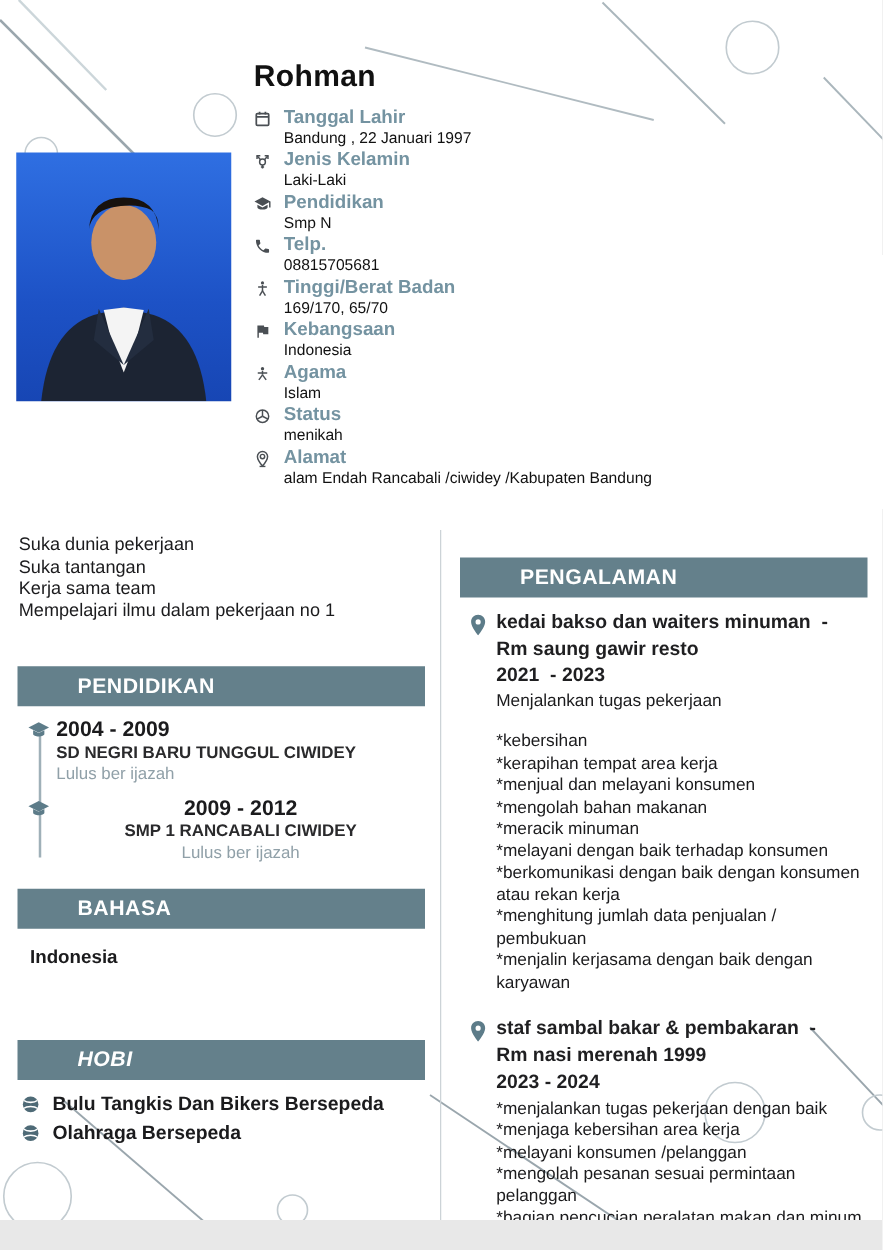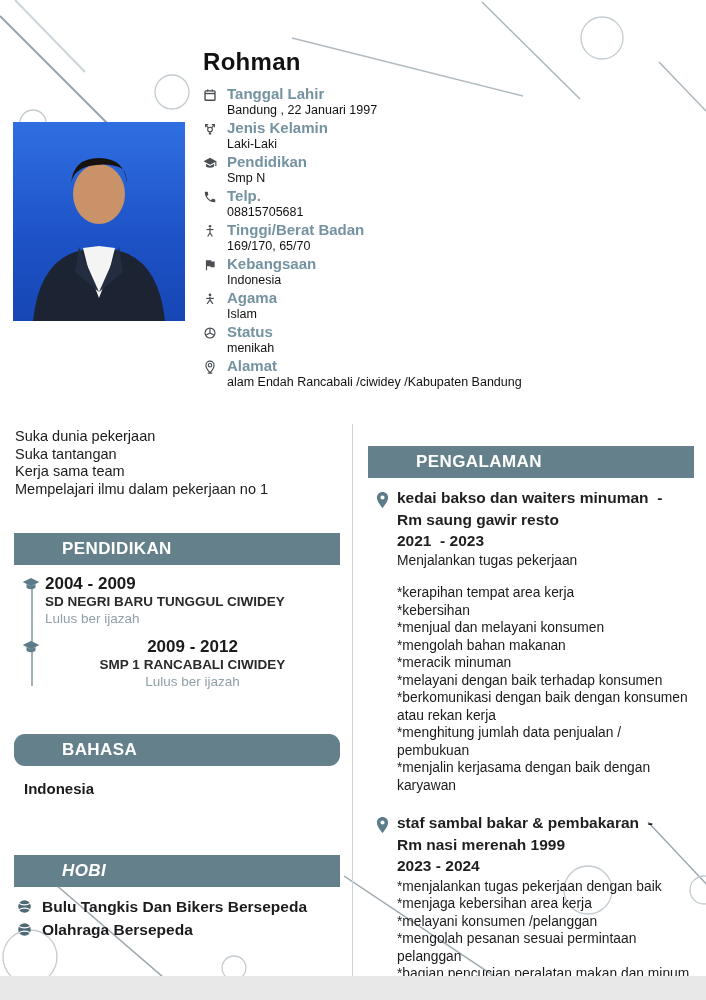--- a/index.html
+++ b/index.html
@@ -272,21 +272,21 @@
                 <path d="M12 2.5L23 8l-11 5.5L1 8l11-5.5z"></path>
                 <path d="M6 10.8V15c0 1.4 2.7 2.6 6 2.6s6-1.2 6-2.6v-4.2l-6 3-6-3z"></path>
               </svg>
           </span>
           <div class="edu-years">2009 - 2012</div>
           <div class="edu-school">SMP 1 RANCABALI CIWIDEY</div>
           <div class="edu-note">Lulus ber ijazah</div>
         </div>
       </div>
 
-      <div class="section-bar" style="margin-top:44px;border-radius:11px;">BAHASA</div>
+      <div class="section-bar" style="margin-top:21px;">BAHASA</div>
       <div class="lang-item">Indonesia</div>
 
       <div class="section-bar" style="margin-top:58px;font-style:italic;">HOBI</div>
       <div class="hobby-list">
         <div class="hobby-item">
           <span class="hobby-ball">
             <svg viewBox="0 0 24 24">
                 <circle cx="12" cy="12" r="10" fill="#4e6a76"></circle>
                 <path d="M3.5 7c3.5 3.2 13.5 3.2 17 0M3.5 17c3.5-3.2 13.5-3.2 17 0" fill="none" stroke="#ffffff" stroke-width="2"></path>
               </svg>
@@ -312,22 +312,22 @@
         <span class="job-pin">
           <svg viewBox="0 0 24 28" fill="currentColor">
               <path d="M12 1C6.9 1 3 4.9 3 10c0 6.6 9 17 9 17s9-10.4 9-17c0-5.1-3.9-9-9-9zm0 12.3A3.3 3.3 0 1 1 12 6.7a3.3 3.3 0 0 1 0 6.6z"></path>
             </svg>
         </span>
         <div class="job-title">kedai bakso dan waiters minuman  -</div>
         <div class="job-title">Rm saung gawir resto</div>
         <div class="job-title">2021  - 2023</div>
         <div class="job-sub">Menjalankan tugas pekerjaan</div>
         <div class="task-list">
+          <div class="task">*kebersihan</div>
           <div class="task">*kerapihan tempat area kerja</div>
-          <div class="task">*kebersihan</div>
           <div class="task">*menjual dan melayani konsumen</div>
           <div class="task">*mengolah bahan makanan</div>
           <div class="task">*meracik minuman</div>
           <div class="task">*melayani dengan baik terhadap konsumen</div>
           <div class="task">*berkomunikasi dengan baik dengan konsumen atau rekan kerja</div>
           <div class="task">*menghitung jumlah data penjualan / pembukuan</div>
           <div class="task">*menjalin kerjasama dengan baik dengan karyawan</div>
         </div>
       </div>
 

